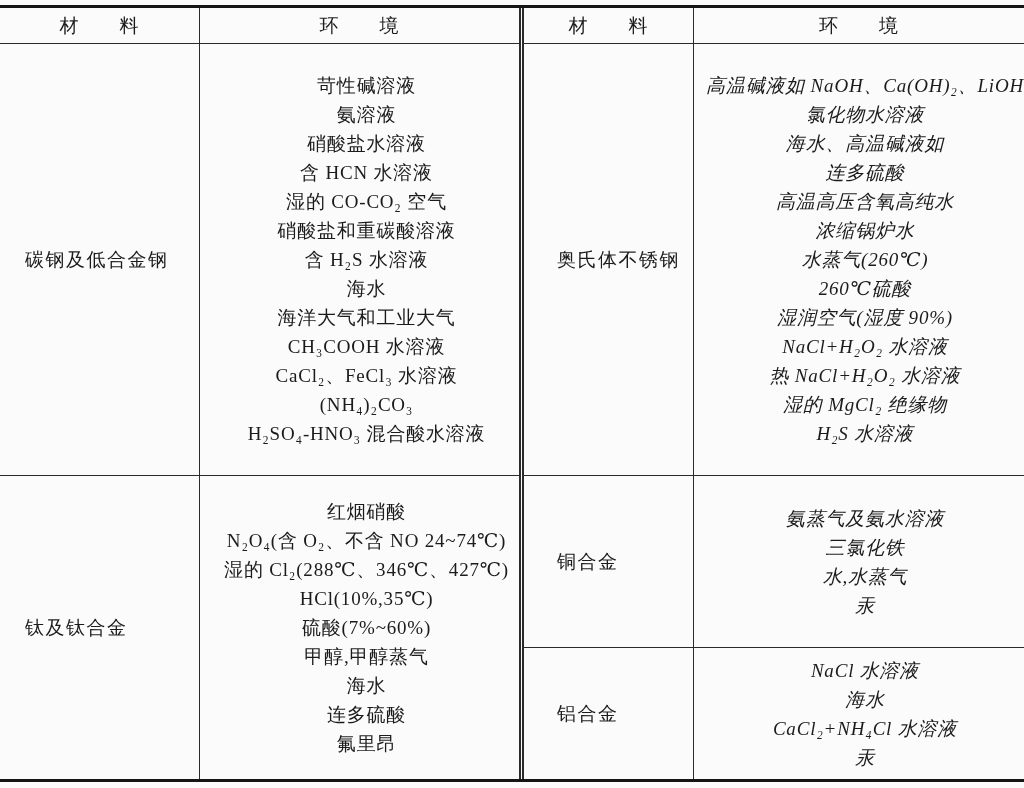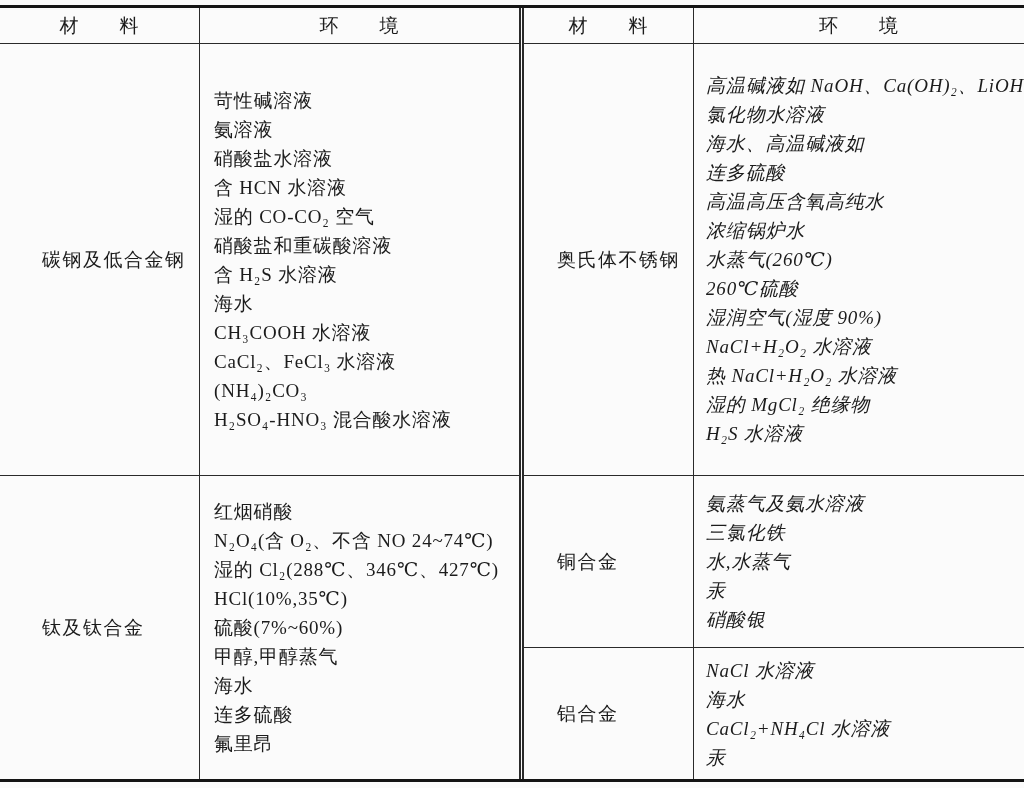--- a/index.html
+++ b/index.html
@@ -10,21 +10,21 @@
     color: #1b1b1b;
     overflow: hidden;
   }
   .page { width: 1024px; height: 788px; padding-top: 5px; }
   .table {
     width: 1024px; height: 777px;
     border-top: 3px solid #151515;
     border-bottom: 3px solid #151515;
     display: flex;
   }
-  .half { display: flex; flex-direction: column; height: 100%; }
+  .half { display: flex; flex-direction: column; height: 100%; text-align: center; }
   .half-l { width: 523px; }
   .half-r { flex: 1; border-left: 5px double #2a2a2a; }
 
   .hrow { height: 36px; border-bottom: 1px solid #2a2a2a; display: flex; flex: none; }
   .hcell {
     display: flex; align-items: center; justify-content: center;
     font-size: 19px; letter-spacing: 1px; white-space: nowrap;
   }
   .mcol-l { width: 200px; border-right: 1px solid #2a2a2a; flex: none; }
   .mcol-r { width: 170px; border-right: 1px solid #2a2a2a; flex: none; }
@@ -32,21 +32,21 @@
 
   .section { display: flex; flex: none; border-bottom: 1px solid #2a2a2a; }
   .section.last { flex: 1; border-bottom: none; }
   .sec-431 { height: 432px; }
   .sec-172 { height: 172px; }
 
   .mat {
     display: flex; align-items: center;
     font-size: 19px; letter-spacing: 1.5px; white-space: nowrap;
   }
-  .half-l .mat { padding-left: 42px; }
+  .half-l .mat { padding-left: 25px; }
   .half-r .mat { padding-left: 33px; }
 
   .env {
     display: flex; flex-direction: column; justify-content: center;
   }
   .half-l .env { padding-left: 14px; }
   .half-r .env { padding-left: 12px; font-style: italic; }
 
   .env-line {
     font-size: 19px; line-height: 29px;
@@ -69,20 +69,21 @@
         <div class="mat mcol-l">碳钢及低合金钢</div>
         <div class="env ecol">
             <div class="env-line">苛性碱溶液</div>
             <div class="env-line">氨溶液</div>
             <div class="env-line">硝酸盐水溶液</div>
             <div class="env-line">含 HCN 水溶液</div>
             <div class="env-line">湿的 CO-CO₂ 空气</div>
             <div class="env-line">硝酸盐和重碳酸溶液</div>
             <div class="env-line">含 H₂S 水溶液</div>
             <div class="env-line">海水</div>
+            <div class="env-line">海洋大气和工业大气</div>
             <div class="env-line">CH₃COOH 水溶液</div>
             <div class="env-line">CaCl₂、FeCl₃ 水溶液</div>
             <div class="env-line">(NH₄)₂CO₃</div>
             <div class="env-line">H₂SO₄-HNO₃ 混合酸水溶液</div>
           </div>
       </div>
 
       <div class="section last">
         <div class="mat mcol-l">钛及钛合金</div>
         <div class="env ecol">
@@ -124,21 +125,20 @@
           </div>
       </div>
 
       <div class="section sec-172">
         <div class="mat mcol-r">铜合金</div>
         <div class="env ecol">
             <div class="env-line">氨蒸气及氨水溶液</div>
             <div class="env-line">三氯化铁</div>
             <div class="env-line">水,水蒸气</div>
             <div class="env-line">汞</div>
-            <div class="env-line">硝酸银</div>
           </div>
       </div>
 
       <div class="section last">
         <div class="mat mcol-r">铝合金</div>
         <div class="env ecol">
             <div class="env-line">NaCl 水溶液</div>
             <div class="env-line">海水</div>
             <div class="env-line">CaCl₂+NH₄Cl 水溶液</div>
             <div class="env-line">汞</div>

